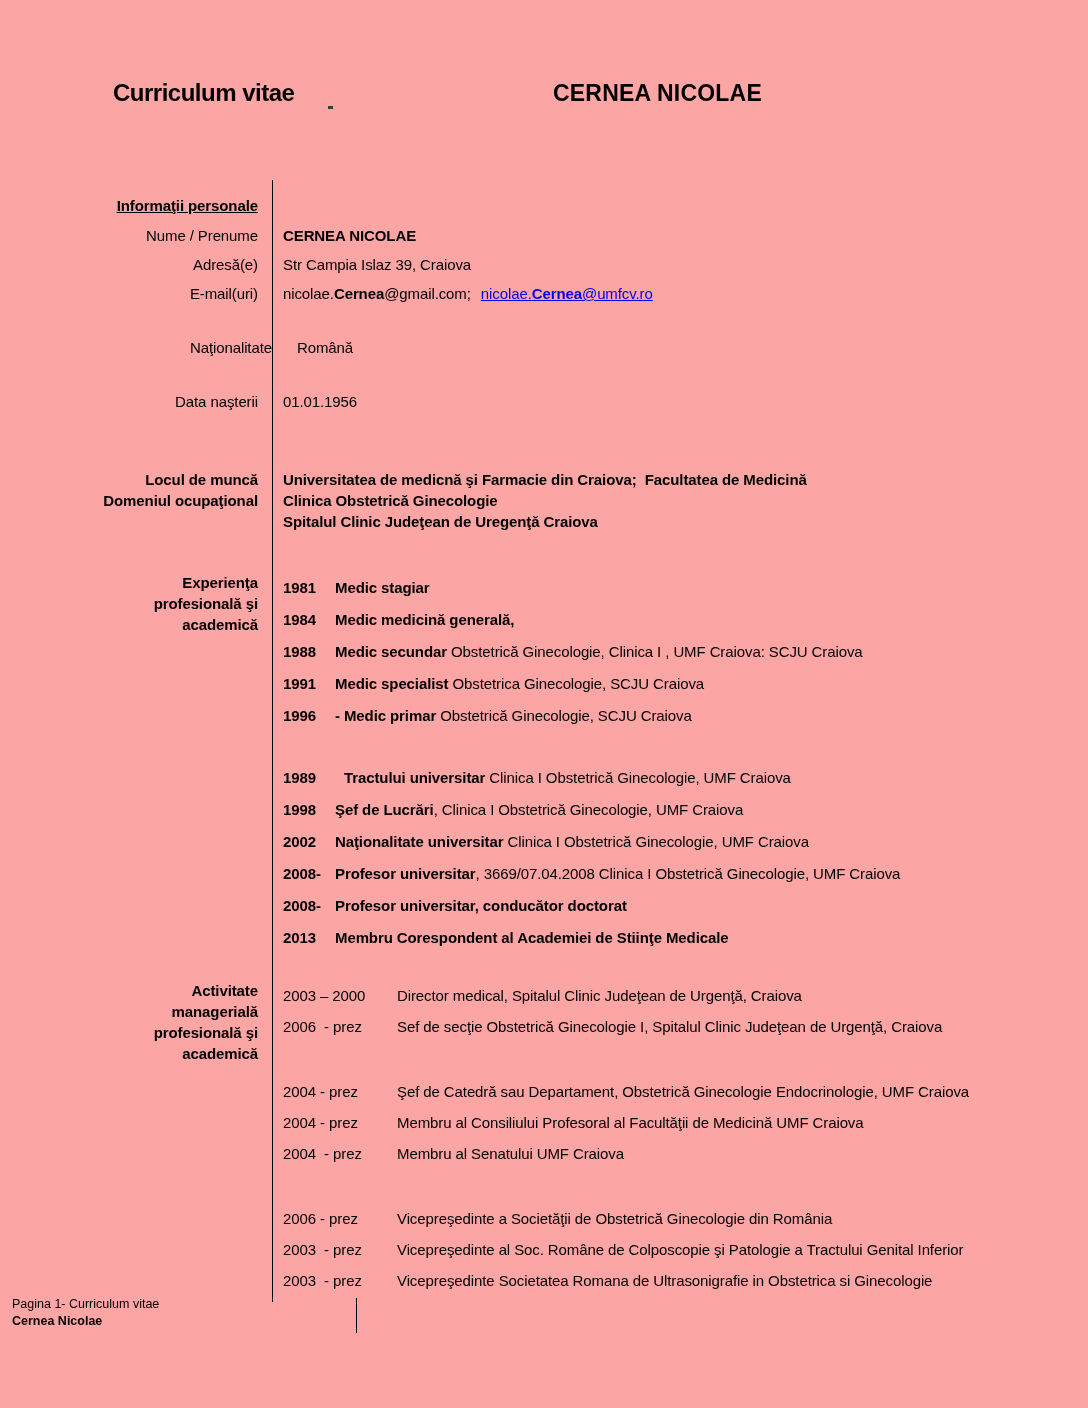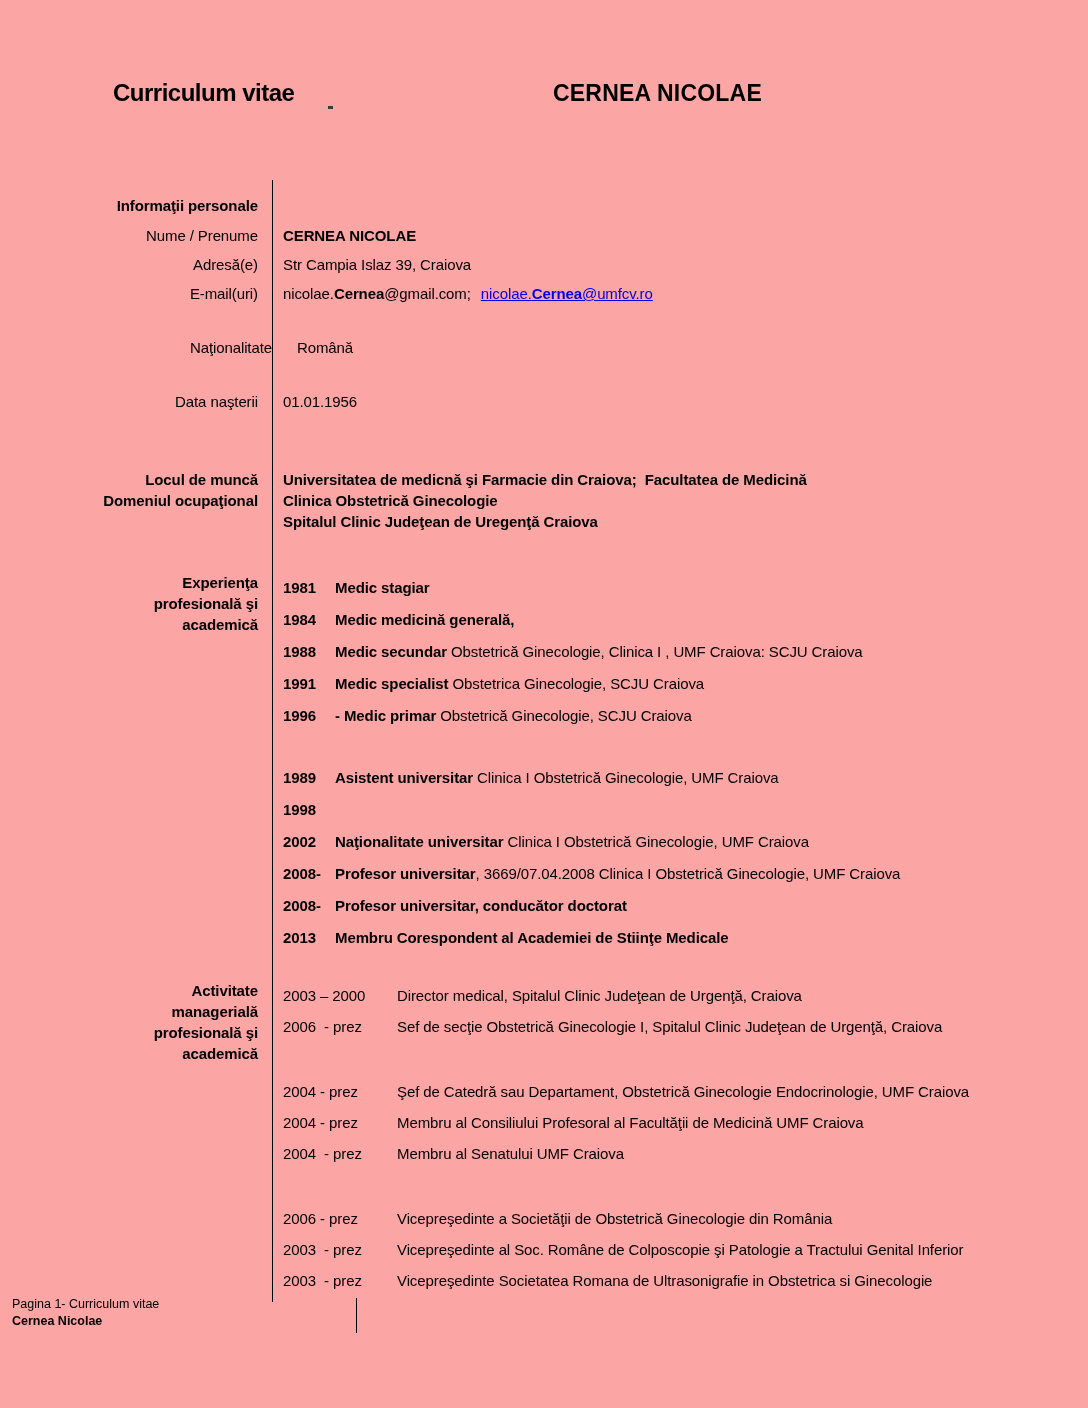--- a/index.html
+++ b/index.html
@@ -34,37 +34,37 @@
     font-size: 15px; line-height: 19px; letter-spacing: -0.1px;
   }
   .body::before {
     content: ""; position: absolute; left: 272px; top: 0;
     width: 1px; height: 1122px; background: #000;
   }
   .row { display: flex; align-items: flex-start; }
   .cell-label { width: 258px; flex: none; text-align: right; }
   .cell-value { margin-left: 25px; flex: 1; white-space: pre-wrap; }
 
-  .r-section     { margin-top: 16px; }
+  .r-section     { margin-top: 16px; text-decoration: underline; }
   .r-name        { margin-top: 11px; }
   .r-address     { margin-top: 10px; }
   .r-email       { margin-top: 10px; }
   .r-nationality { margin-top: 35px; padding-left: 14px; }
   .r-birthdate   { margin-top: 35px; }
   .r-workplace   { margin-top: 58px; }
   .r-experience  { margin-top: 46px; }
   .r-management  { margin-top: 26px; }
 
   .wp-label > div, .wp-lines > div { line-height: 21px; }
   .sec-label { margin-top: -6px; }
   .sec-label > div { line-height: 21px; }
 
   .entries { display: flex; flex-direction: column; }
   .entry { display: flex; margin-bottom: 13px; }
-  .entry.gap-before { margin-top: 30px; }
+  .entry.gap-before { margin-top: 30px; gap: 9px; }
   .entry-year { width: 52px; flex: none; font-weight: 700; white-space: pre; }
 
   .mentry { display: flex; margin-bottom: 12px; }
   .mentry.gap-before { margin-top: 34px; }
   .mentry-period { width: 114px; flex: none; white-space: pre; }
 
   .email-link { color: #0000EE; text-decoration: underline; margin-left: 10px; cursor: pointer; }
 
   
   .footer {
@@ -141,23 +141,24 @@
           <span class="entry-year">1988</span>
           <span class="entry-text"><span class="bold">Medic secundar</span><span> Obstetrică Ginecologie, Clinica I , UMF Craiova: SCJU Craiova</span></span>
         </div><div class="entry">
           <span class="entry-year">1991</span>
           <span class="entry-text"><span class="bold">Medic specialist</span><span> Obstetrica Ginecologie, SCJU Craiova</span></span>
         </div><div class="entry">
           <span class="entry-year">1996</span>
           <span class="entry-text"><span class="bold">- Medic primar</span><span> Obstetrică Ginecologie, SCJU Craiova</span></span>
         </div><div class="entry gap-before">
           <span class="entry-year">1989</span>
-          <span class="entry-text"><span class="bold">Asistent universitar</span><span> Clinica I Obstetrică Ginecologie, UMF Craiova</span></span>
+          <span class="entry-text"><span class="bold">Tractului universitar</span><span> Clinica I Obstetrică Ginecologie, UMF Craiova</span></span>
         </div><div class="entry">
           <span class="entry-year">1998</span>
+          <span class="entry-text"><span class="bold">Şef de Lucrări</span><span>, Clinica I Obstetrică Ginecologie, UMF Craiova</span></span>
         </div><div class="entry">
           <span class="entry-year">2002</span>
           <span class="entry-text"><span class="bold">Naţionalitate universitar</span><span> Clinica I Obstetrică Ginecologie, UMF Craiova</span></span>
         </div><div class="entry">
           <span class="entry-year">2008-</span>
           <span class="entry-text"><span class="bold">Profesor universitar</span><span>, 3669/07.04.2008 Clinica I Obstetrică Ginecologie, UMF Craiova</span></span>
         </div><div class="entry">
           <span class="entry-year">2008-</span>
           <span class="entry-text"><span class="bold">Profesor universitar, conducător doctorat</span><span></span></span>
         </div><div class="entry">

